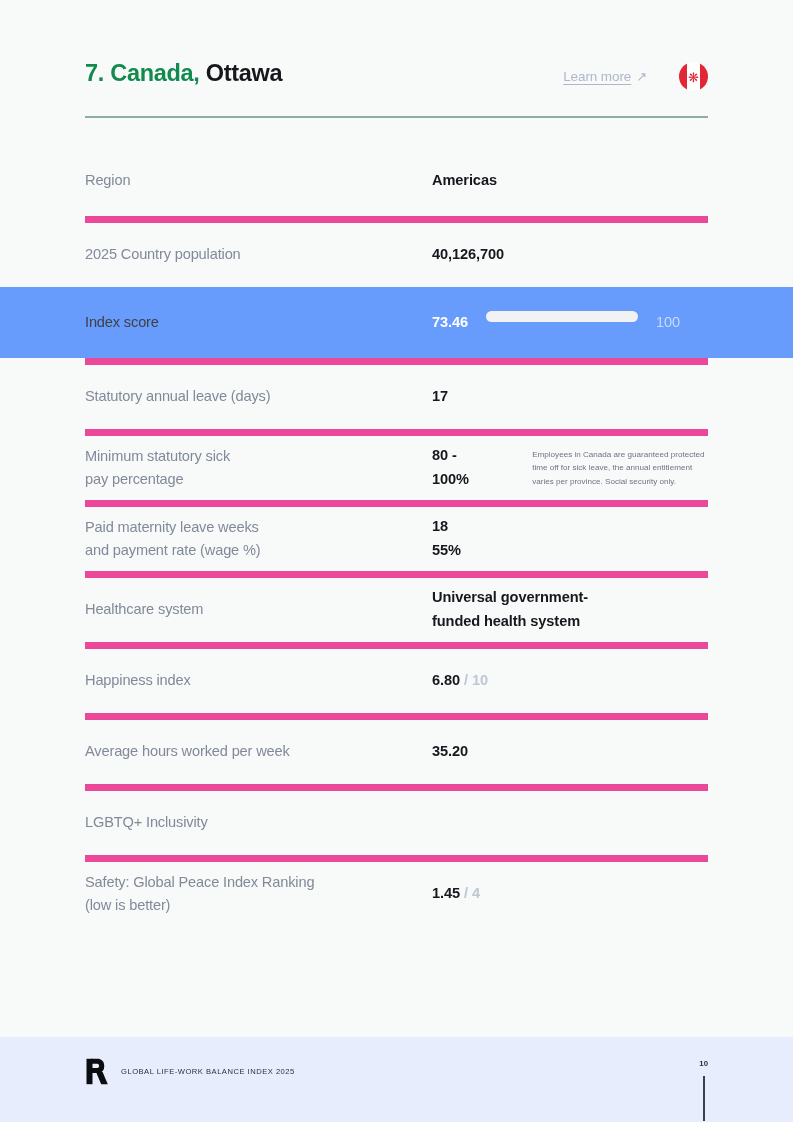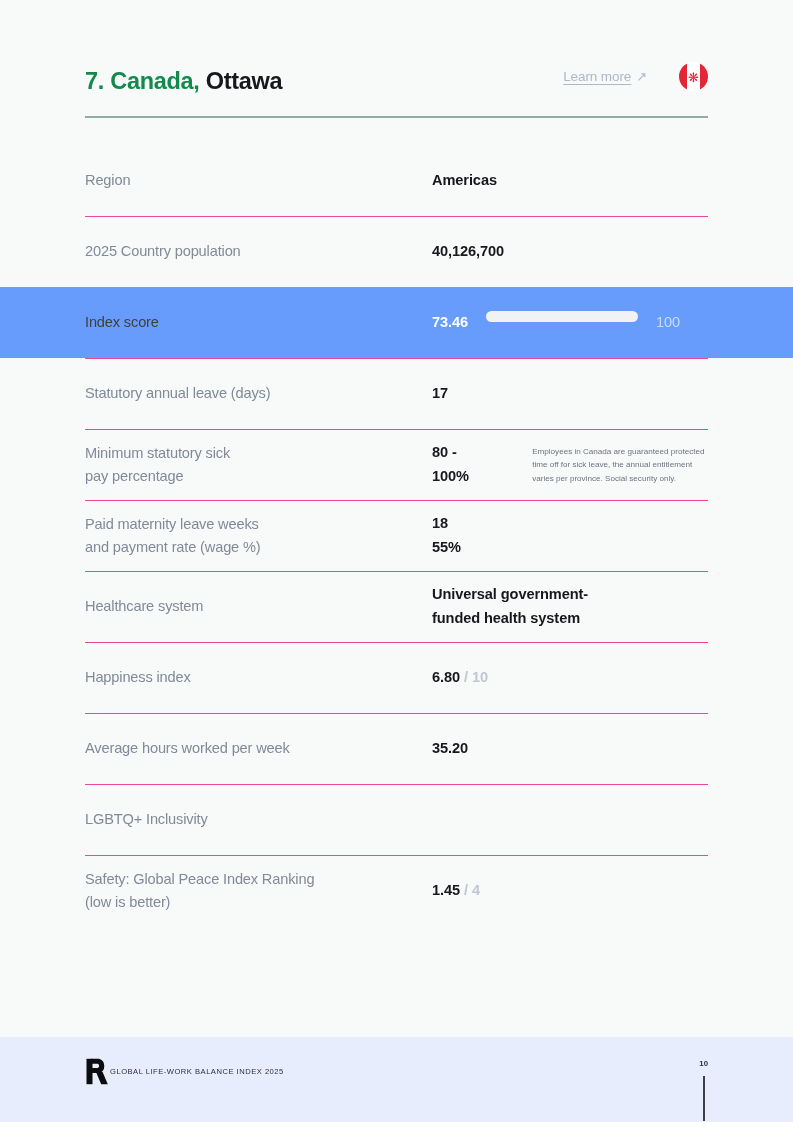--- a/index.html
+++ b/index.html
@@ -28,21 +28,20 @@
   
   .content {
     flex: 1 1 auto;
     padding: 0 85px;
     position: relative;
   }
 
   .header {
     padding-top: 62px;
     display: flex;
-    align-items: flex-end;
     justify-content: space-between;
   }
 
   .title {
     font-size: 23.5px;
     font-weight: bold;
     letter-spacing: -0.3px;
     color: #16181d;
     line-height: 1;
     white-space: nowrap;
@@ -109,21 +108,21 @@
     background: #8fada2;
     margin-top: 23px;
   }
 
   
   .table { margin-top: 27px; }
 
   .row {
     display: flex;
     align-items: center;
-    border-top: 1px solid #ec4899;
+    border-top: 7px solid #ec4899;
     min-height: 71px;
     padding: 8px 0;
     position: relative;
   }
   .row.first { border-top: none; }
 
   .row-label {
     width: 347px;
     flex: 0 0 347px;
     font-size: 14.6px;
@@ -222,20 +221,21 @@
   .footer-inner {
     display: flex;
     align-items: flex-start;
     padding-top: 21px;
     justify-content: space-between;
     height: 100%;
   }
   .footer-left {
     display: flex;
     align-items: center;
+    gap: 11px;
   }
   .logo {
     width: 25px;
     height: 27px;
     flex: 0 0 auto;
     color: #0b0c0e;
   }
   .footer-text {
     font-size: 7.6px;
     letter-spacing: 0.5px;

